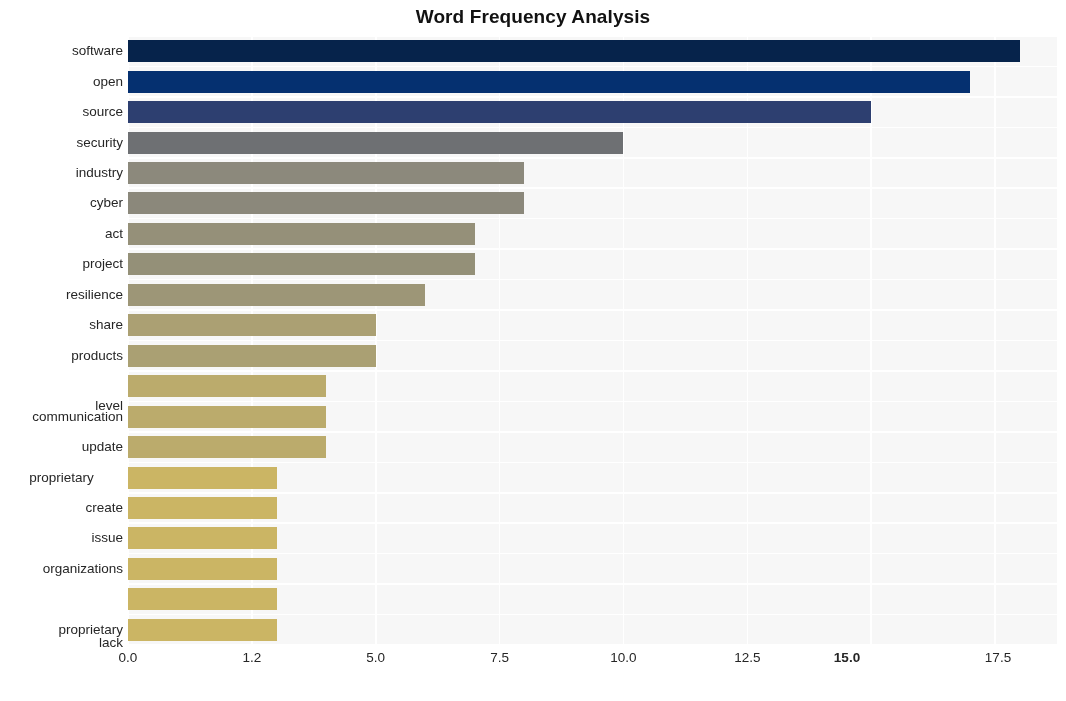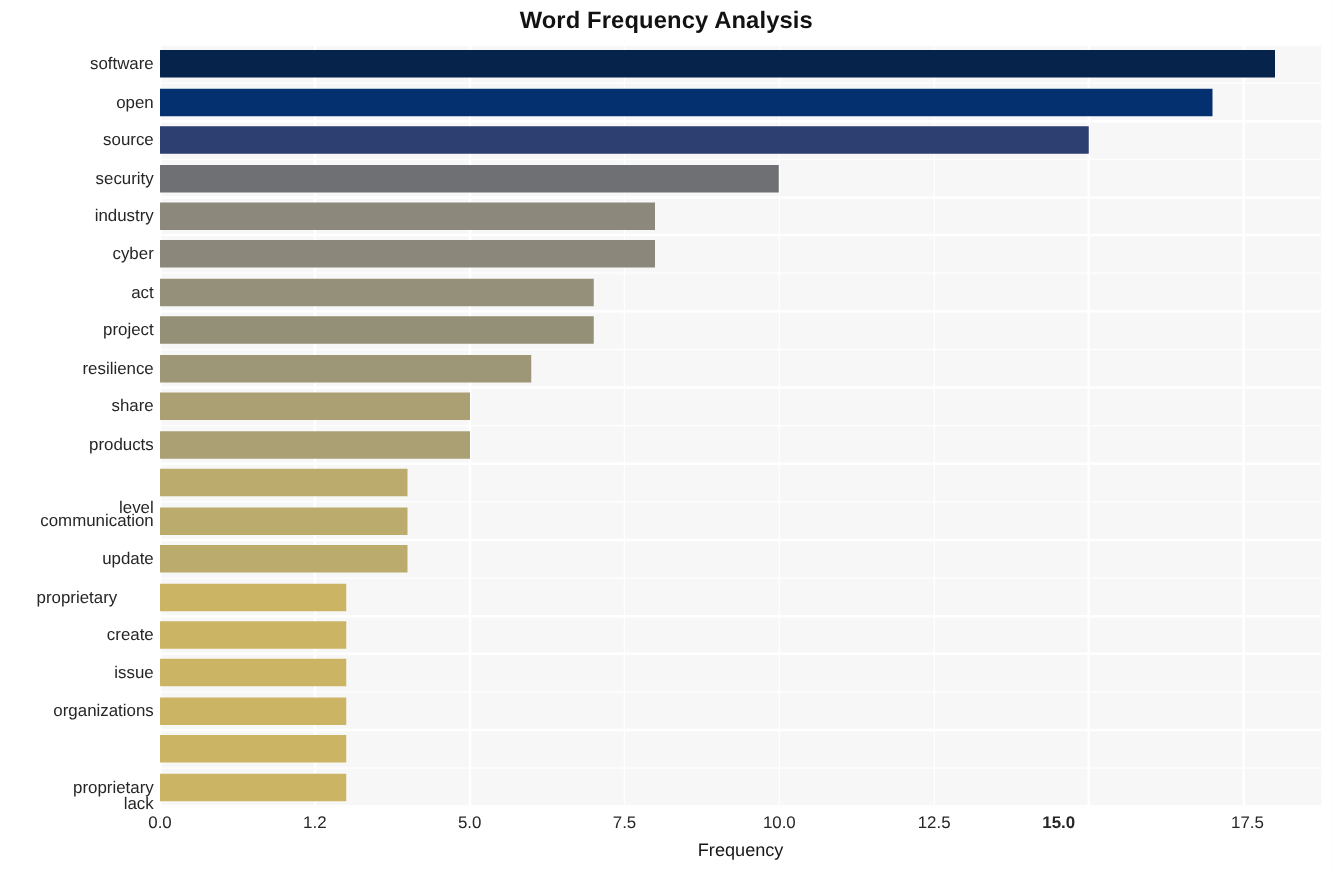--- a/index.html
+++ b/index.html
@@ -208,15 +208,14 @@
       <div class="xtick" style="left: 128px;">0.0</div>
       <div class="xtick" style="left: 251.867px;">1.2</div>
       <div class="xtick" style="left: 375.733px;">5.0</div>
       <div class="xtick" style="left: 499.6px; text-align: right;">7.5</div>
       <div class="xtick" style="left: 623.467px;">10.0</div>
       <div class="xtick" style="left: 747.333px;">12.5</div>
       <div class="xtick" style="left: 847px; font-weight: bold;">15.0</div>
       <div class="xtick" style="left: 962px; margin-left: 36px;">17.5</div>
     </div>
 
-  <div id="xlabel">Frequency</div>
 
 </div>
 
 </body></html>

